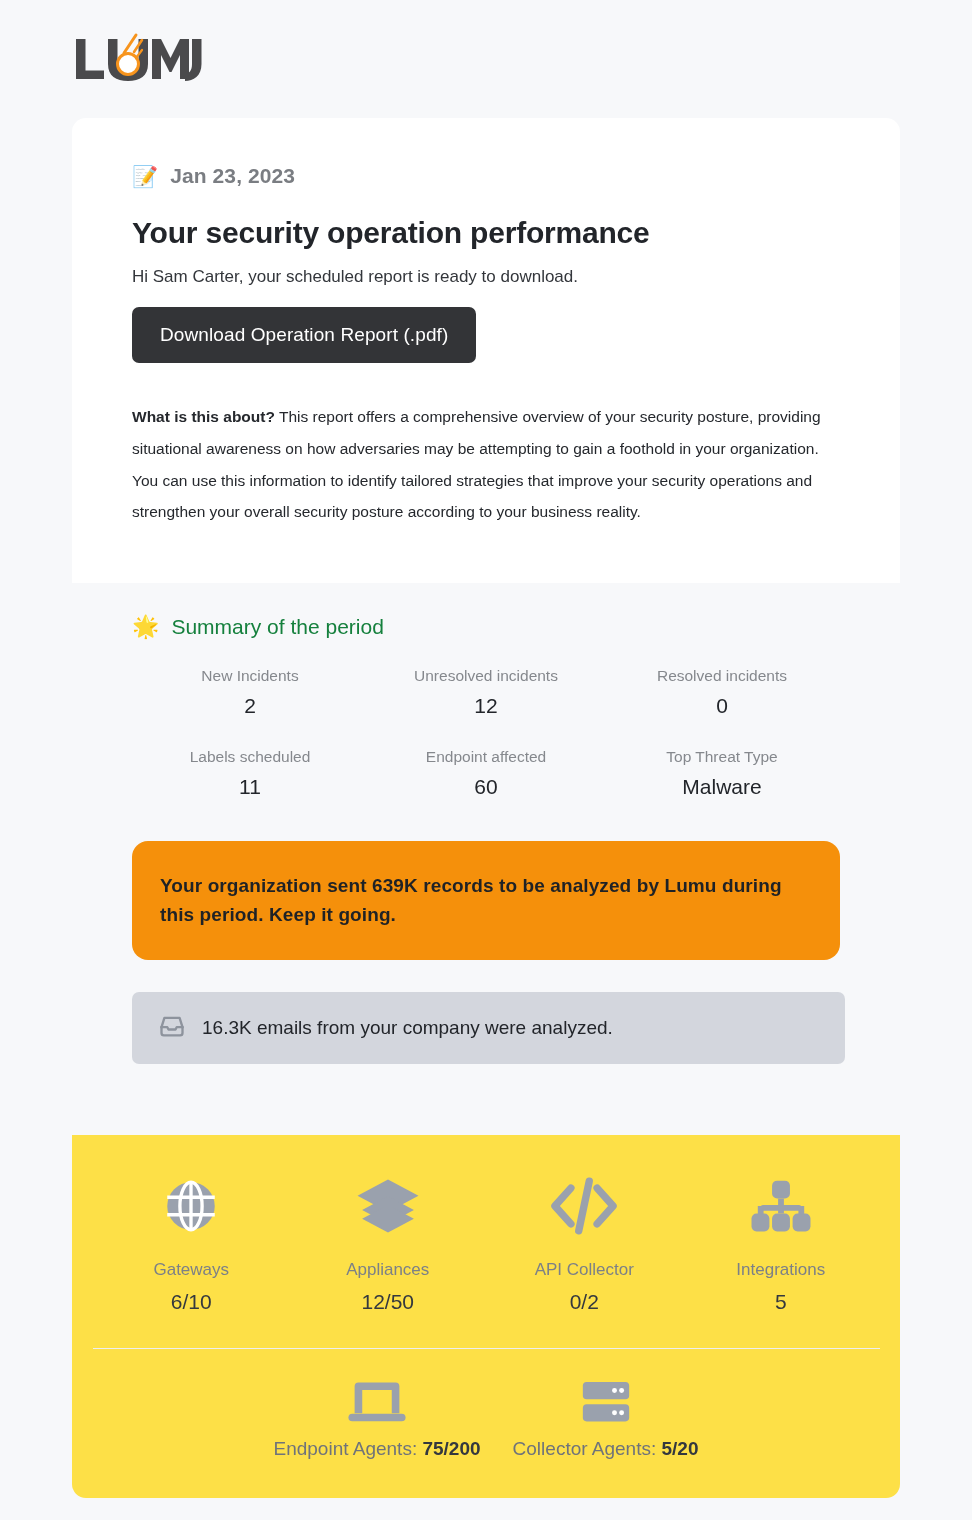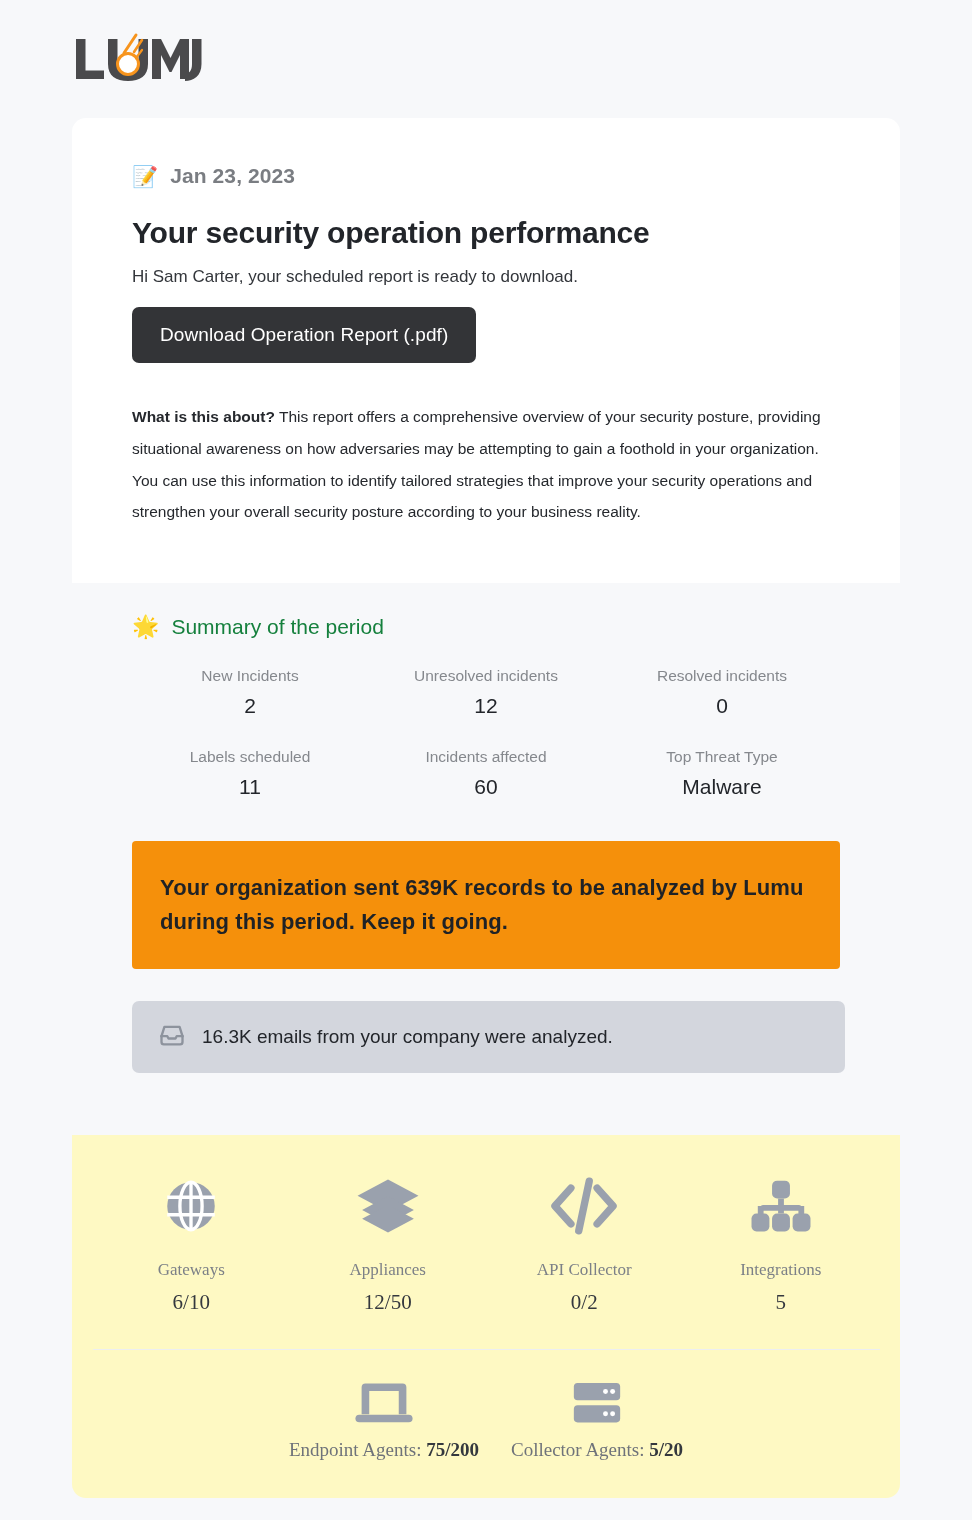--- a/index.html
+++ b/index.html
@@ -159,23 +159,23 @@
   }
   .stat-value {
     margin-top: 9px;
     font-size: 21px;
     color: #22252a;
   }
 
   .orange-banner {
     margin-top: 42px;
     background: #f5900b;
-    border-radius: 4px;
+    border-radius: 16px;
     padding: 30px 28px;
-    font-size: 22px;
+    font-size: 19px;
     font-weight: bold;
     line-height: 1.55;
     color: #1f2226;
     letter-spacing: 0.1px;
   }
 
   .gray-banner {
     margin-top: 32px;
     margin-left: 0;
     margin-right: 12px;
@@ -191,24 +191,23 @@
     font-size: 19px;
     color: #22252a;
   }
 
   
   .card-bottom {
     position: absolute;
     left: 72px; top: 1135px;
     width: 828px;
     height: 363px;
-    background: #fef9c3;
+    background: #fde047;
     border-radius: 0 0 14px 14px;
     padding: 0 21px;
-    font-family: Liberation Serif, serif;
   }
 
   .collectors-row {
     display: grid;
     grid-template-columns: repeat(4, 1fr);
     padding-top: 34px;
   }
   .collector { text-align: center; }
   .collector-icon {
     height: 74px;
@@ -323,21 +322,21 @@
       </div>
       <div class="stat">
         <div class="stat-label">Resolved incidents</div>
         <div class="stat-value">0</div>
       </div>
       <div class="stat">
         <div class="stat-label">Labels scheduled</div>
         <div class="stat-value">11</div>
       </div>
       <div class="stat">
-        <div class="stat-label">Incidents affected</div>
+        <div class="stat-label">Endpoint affected</div>
         <div class="stat-value">60</div>
       </div>
       <div class="stat">
         <div class="stat-label">Top Threat Type</div>
         <div class="stat-value">Malware</div>
       </div>
     </div>
 
     <div class="orange-banner">Your organization sent 639K records to be analyzed by Lumu during this period. Keep it going.</div>
 

